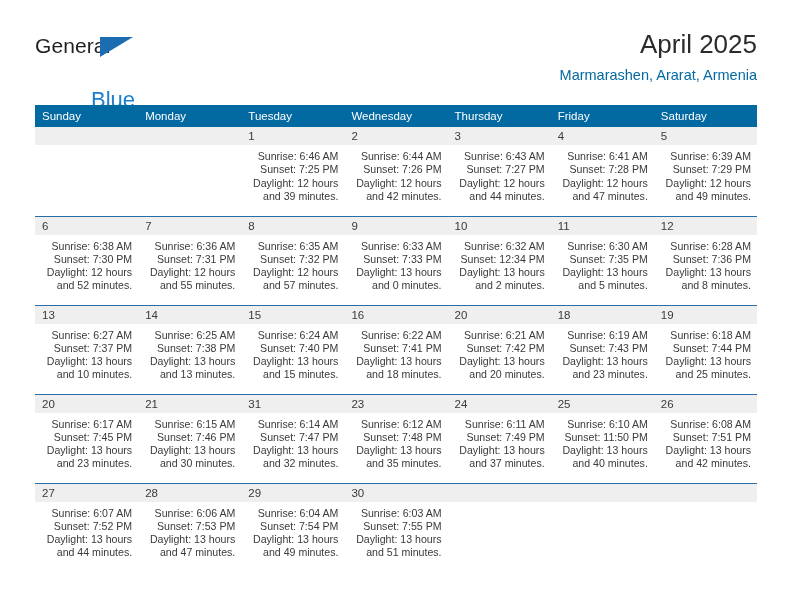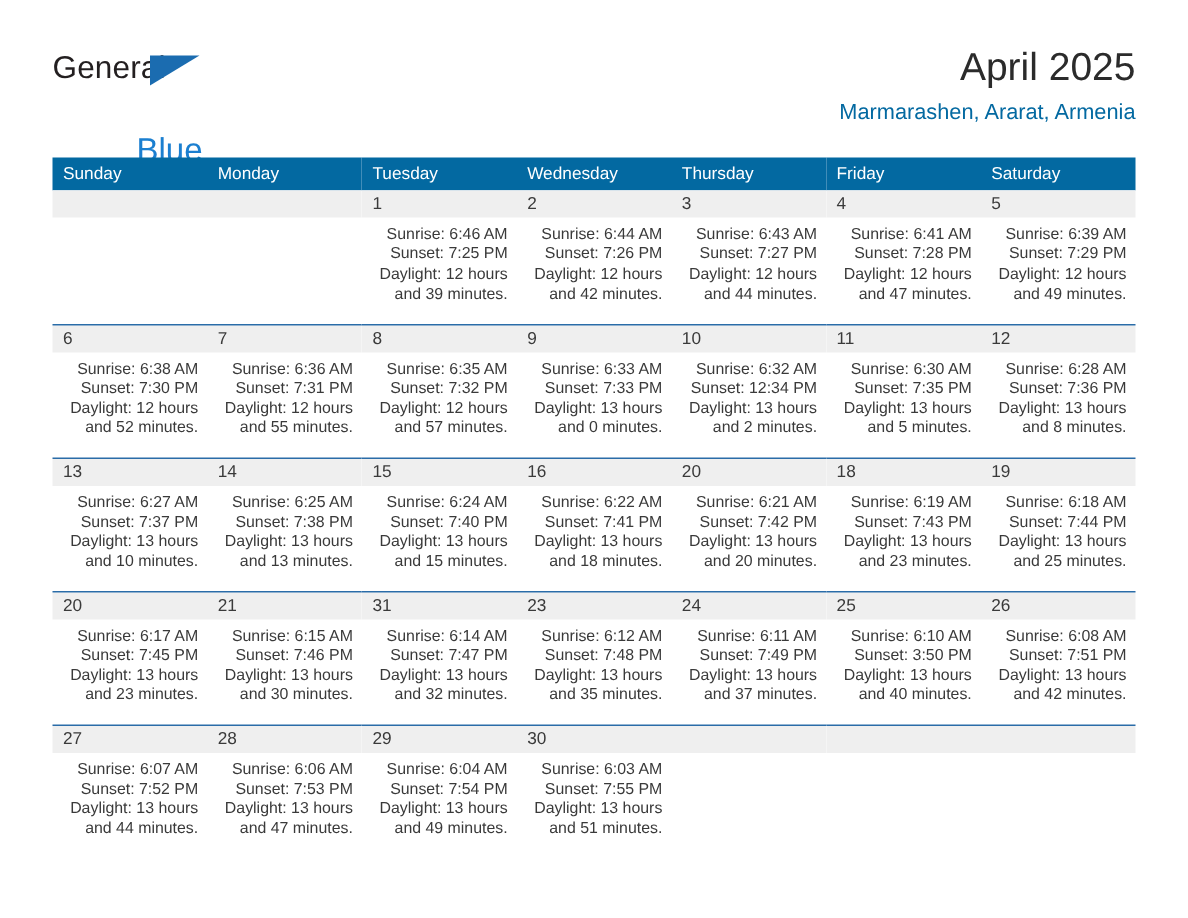--- a/index.html
+++ b/index.html
@@ -414,21 +414,21 @@
               <div>Sunrise: 6:11 AM</div>
               <div>Sunset: 7:49 PM</div>
               <div>Daylight: 13 hours</div>
               <div>and 37 minutes.</div>
             </div>
           </td>
           <td>
             <div class="daynum">25</div>
             <div class="cellbody">
               <div>Sunrise: 6:10 AM</div>
-              <div>Sunset: 3:50 PM</div>
+              <div>Sunset: 11:50 PM</div>
               <div>Daylight: 13 hours</div>
               <div>and 40 minutes.</div>
             </div>
           </td>
           <td>
             <div class="daynum">26</div>
             <div class="cellbody">
               <div>Sunrise: 6:08 AM</div>
               <div>Sunset: 7:51 PM</div>
               <div>Daylight: 13 hours</div>

